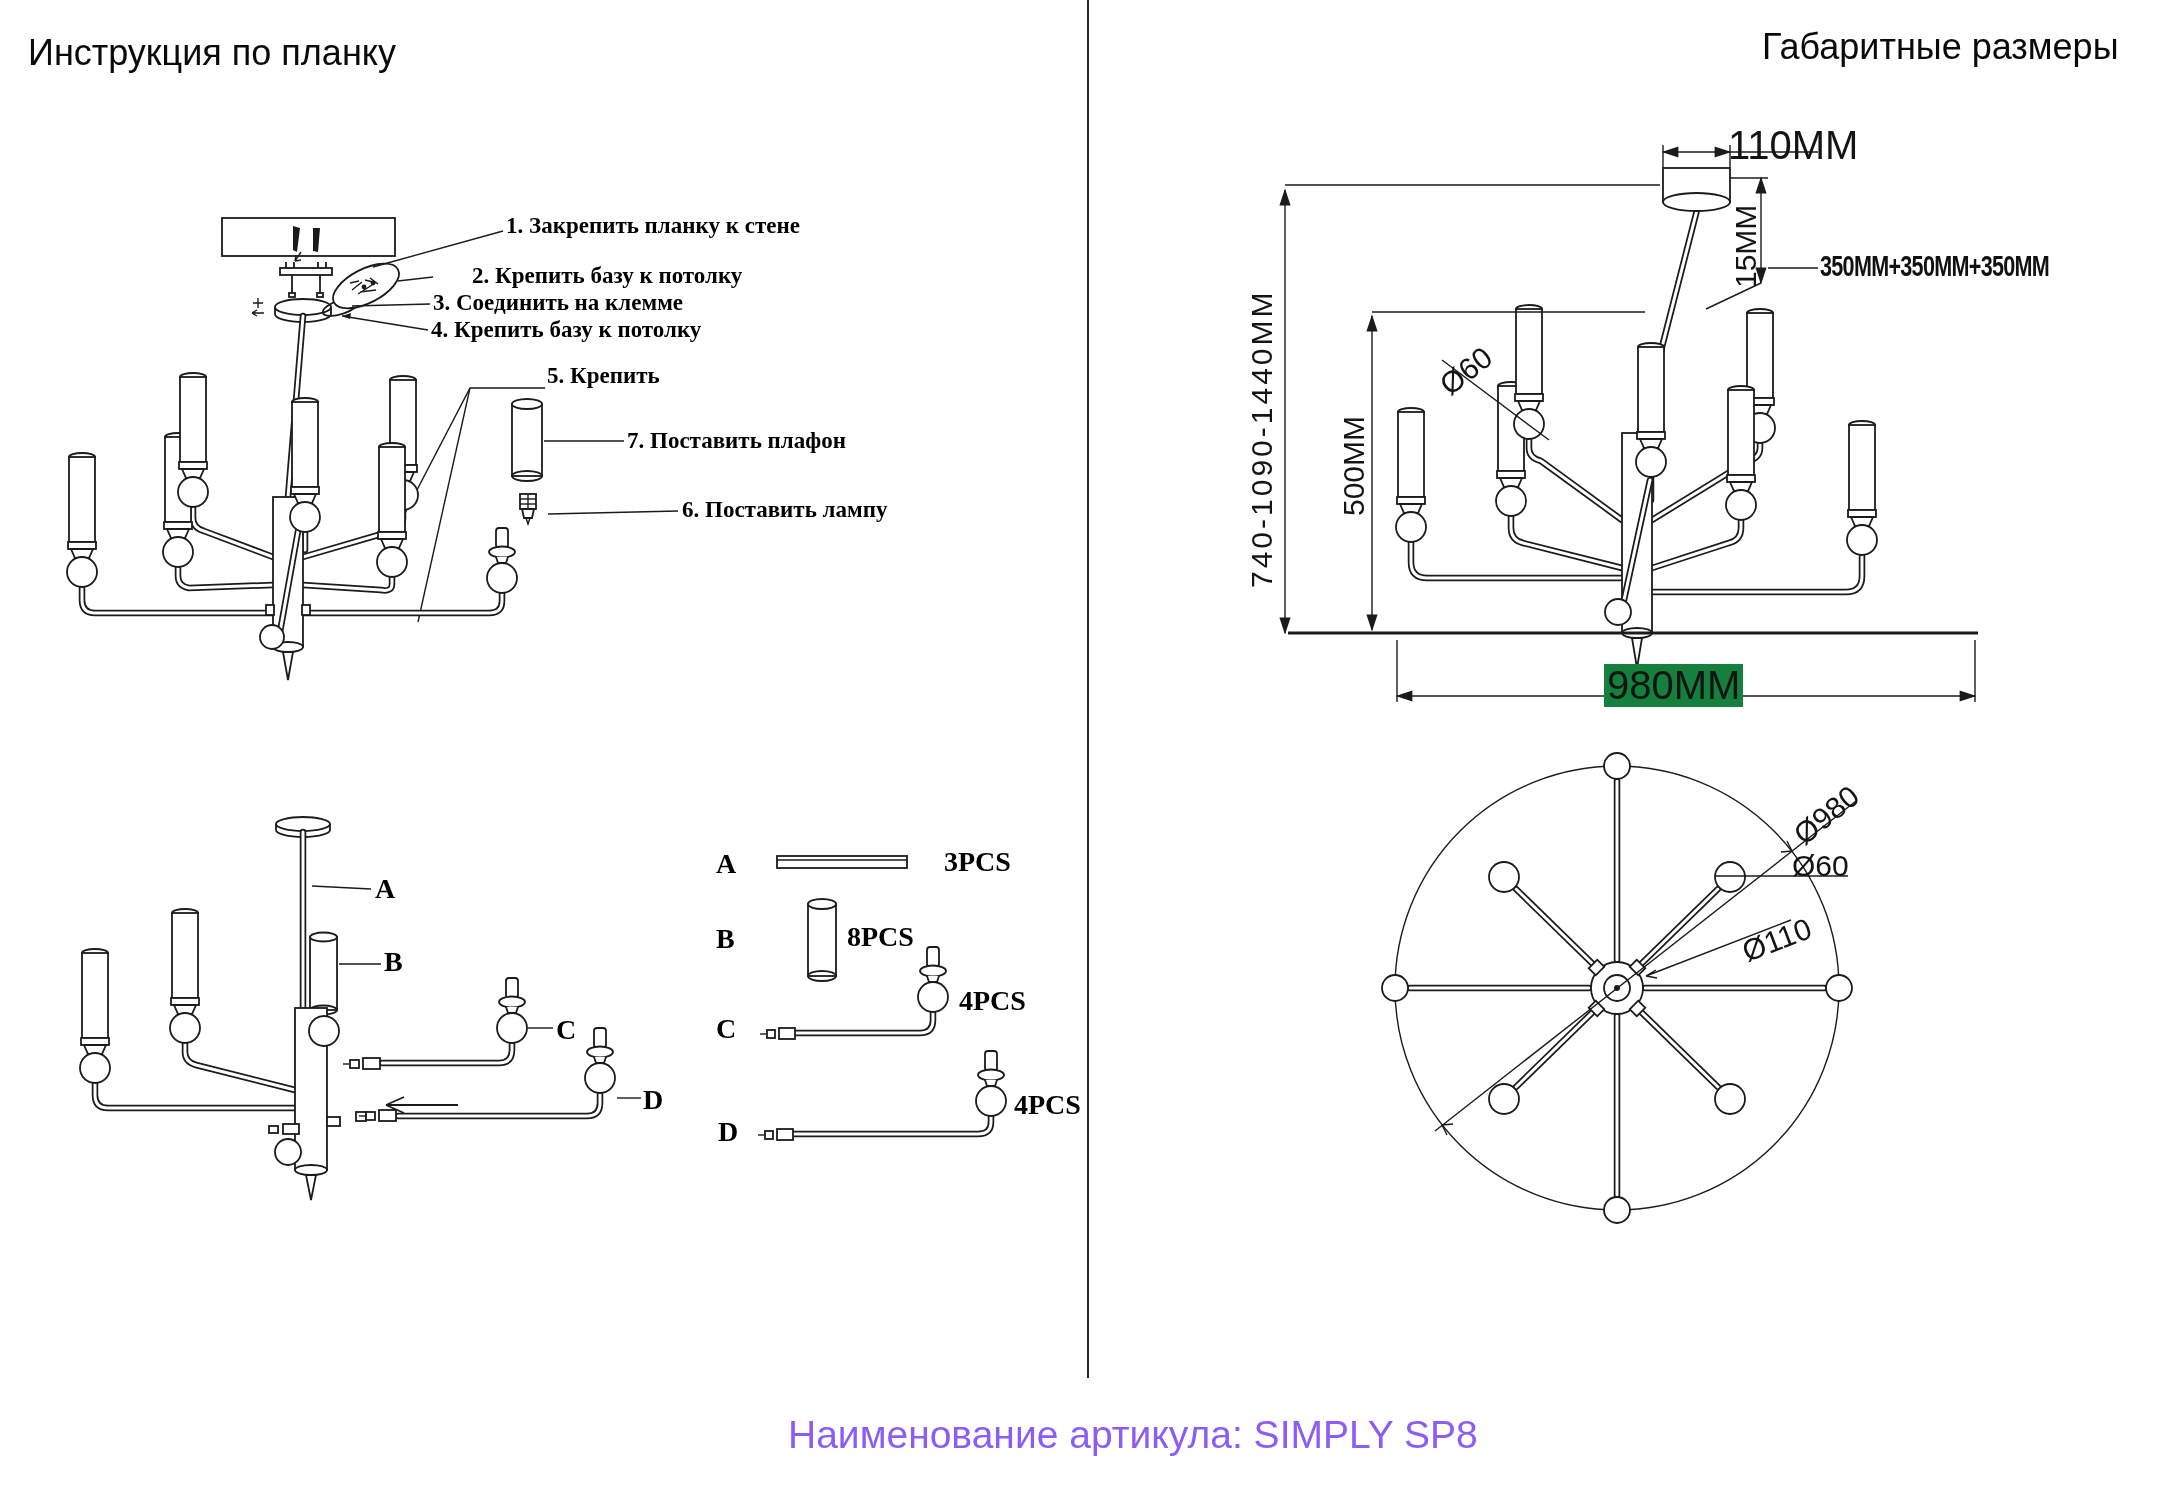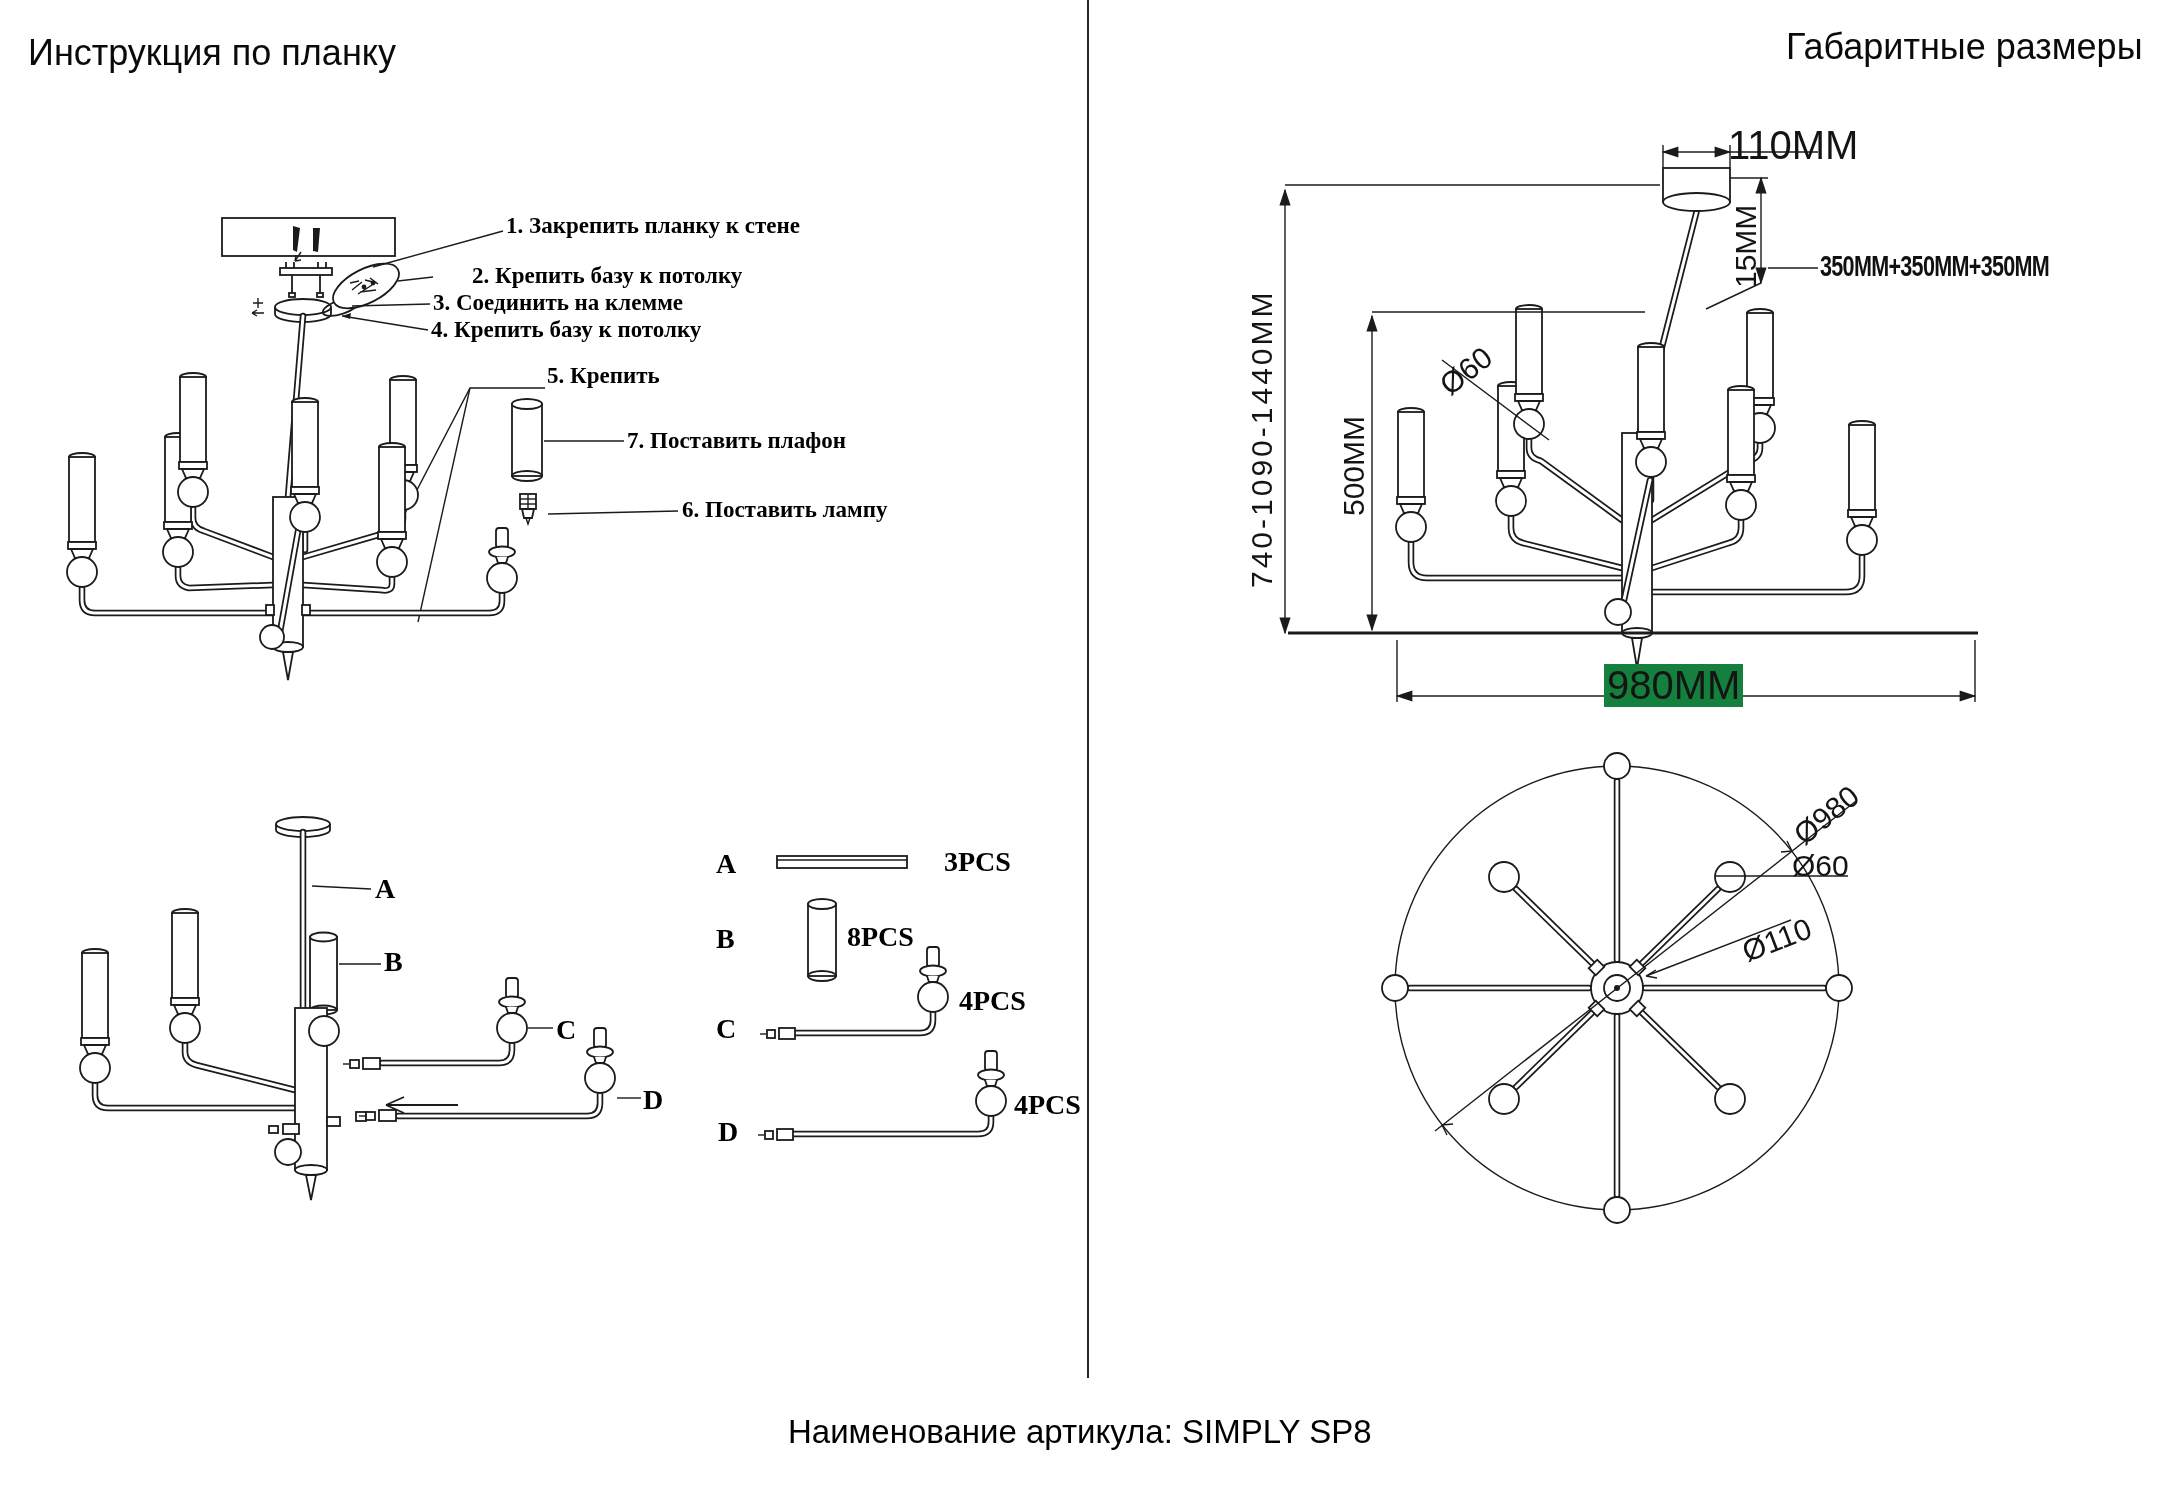--- a/index.html
+++ b/index.html
@@ -6,21 +6,21 @@
   #canvas{position:relative;width:2174px;height:1500px;background:#ffffff;overflow:hidden;
           font-family:"Liberation Sans",sans-serif;color:#000;}
   .t{position:absolute;white-space:nowrap;line-height:1.08;}
   .title{font-size:36px;font-family:"Liberation Sans",sans-serif;color:#0a0a0a;}
   .step{font-size:23px;font-weight:700;font-family:"Liberation Serif",serif;color:#000;}
   .pl{font-size:28px;font-weight:700;font-family:"Liberation Serif",serif;color:#000;}
   .dim{font-size:40px;font-family:"Liberation Sans",sans-serif;color:#141414;}
   .dims{font-size:30px;font-family:"Liberation Sans",sans-serif;color:#141414;}
   .dimb{font-size:30px;font-weight:700;letter-spacing:-1px;font-family:"Liberation Sans",sans-serif;color:#111;}
   .rot{transform-origin:0 0;}
-  .cap{font-size:33px;font-family:"Liberation Sans",sans-serif;color:#000000;}
+  .cap{font-size:39px;font-family:"Liberation Sans",sans-serif;color:#8b5cf6;}
   svg{position:absolute;overflow:visible;}
   .ln{stroke:#1b1b1b;stroke-width:1.8;fill:none;}
   .thin{stroke:#1b1b1b;stroke-width:1.4;fill:none;}
   .wl{stroke:#1b1b1b;stroke-width:1.8;fill:#ffffff;}
   .tO{stroke:#1b1b1b;stroke-width:6.5;fill:none;stroke-linecap:round;}
   .tI{stroke:#ffffff;stroke-width:3;fill:none;stroke-linecap:round;}
   .heavy{stroke:#1b1b1b;stroke-width:3.2;fill:none;}
   .divider{position:absolute;left:1087px;top:0;width:2px;height:1378px;background:#262626;}
   .whitebg{background:#15803d;padding:0 3px;}
 </style>
@@ -245,21 +245,21 @@
 
   <div class="t pl" style="left:716px;top:849px;">A</div>
   <div class="t pl" style="left:944px;top:847px;">3PCS</div>
   <div class="t pl" style="left:716px;top:924px;">B</div>
   <div class="t pl" style="left:847px;top:922px;">8PCS</div>
   <div class="t pl" style="left:716px;top:1014px;">C</div>
   <div class="t pl" style="left:959px;top:986px;">4PCS</div>
   <div class="t pl" style="left:718px;top:1117px;">D</div>
   <div class="t pl" style="left:1014px;top:1090px;">4PCS</div>
 
-  <div class="t title" style="left:1762px;top:28px;margin-left:24px;">Габаритные размеры</div>
+  <div class="t title" style="left:1762px;top:28px;">Габаритные размеры</div>
 
   <svg style="left:1250px;top:115px;" width="830" height="600" viewBox="1250 115 830 600">
     <defs>
       <marker id="arr" markerWidth="14" markerHeight="10" refX="12" refY="5" orient="auto-start-reverse">
         <path d="M1,1 L13,5 L1,9 z" fill="#1b1b1b"></path>
       </marker>
     </defs>
 
     <g>
       <path class="tO" d="M1697,210 L1640,433"></path>

